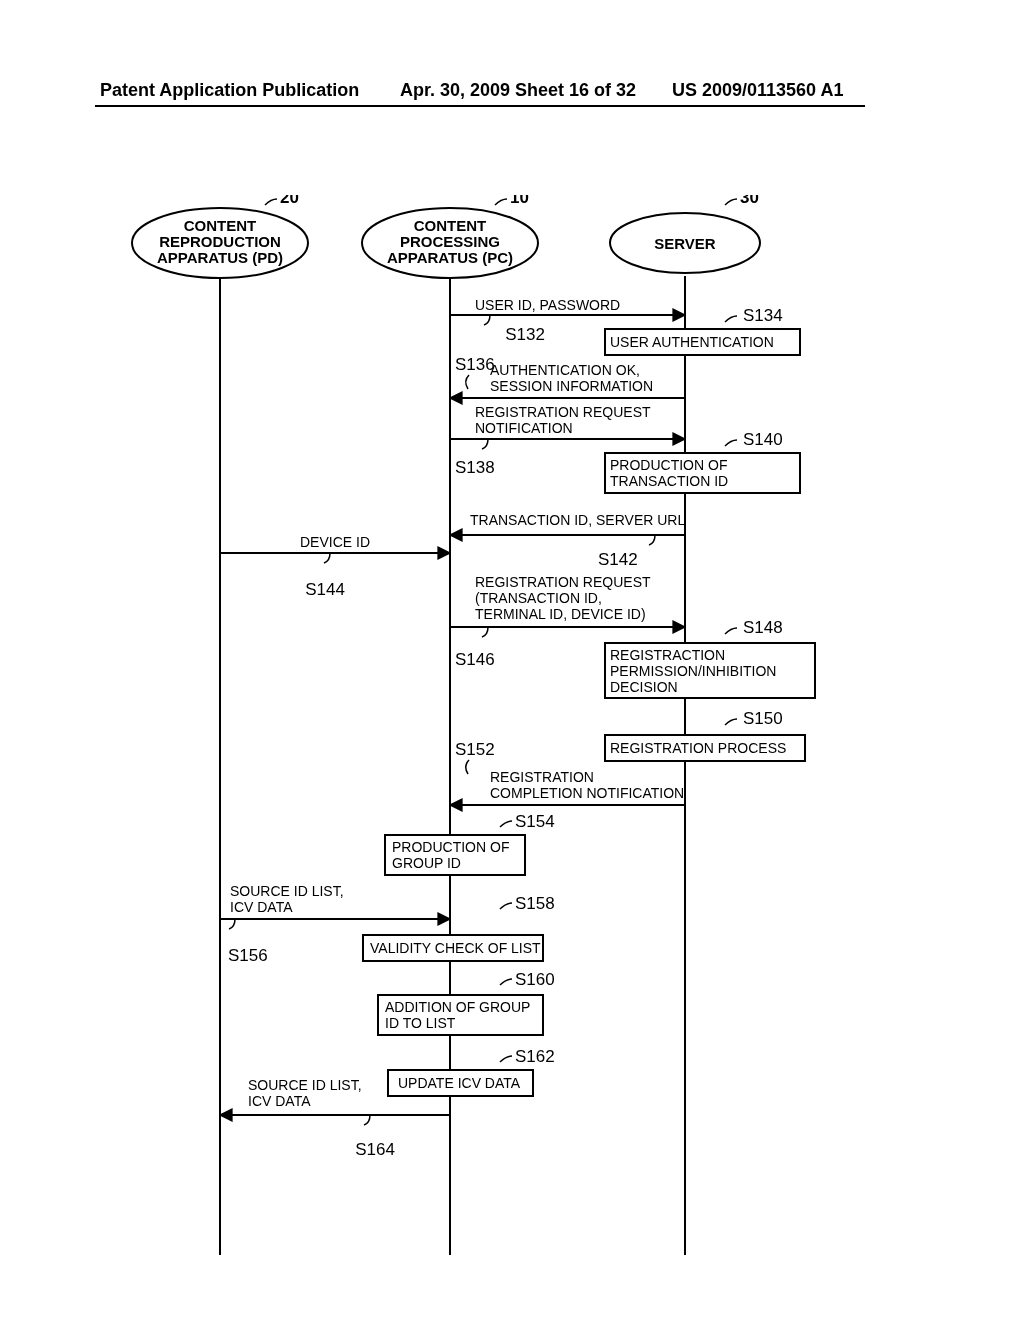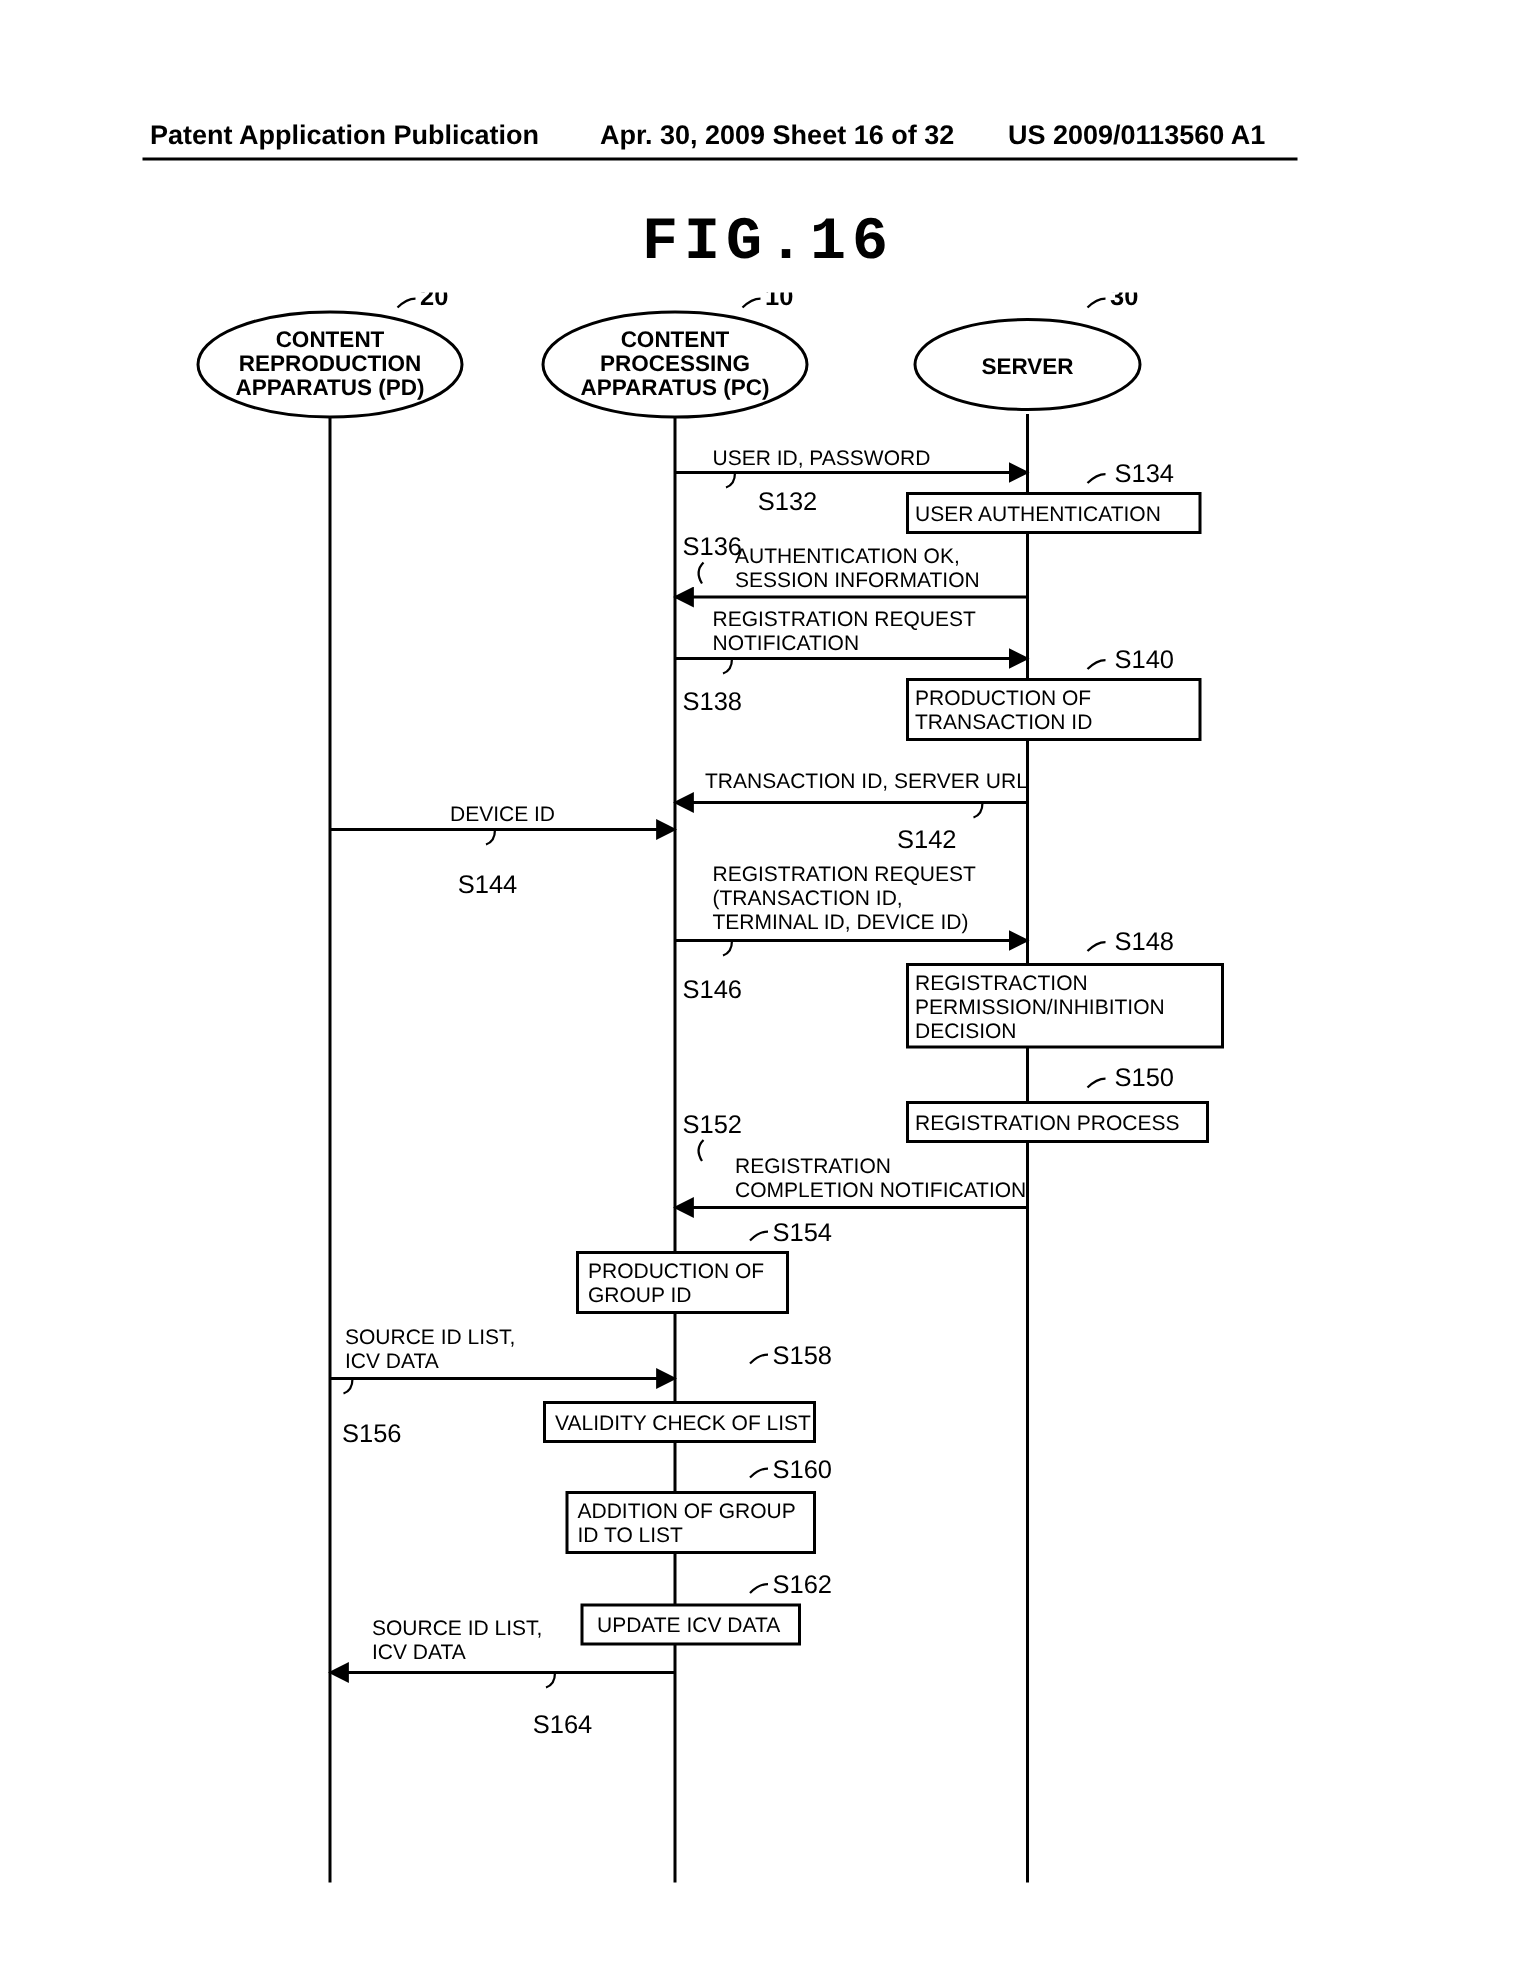--- a/index.html
+++ b/index.html
@@ -72,21 +72,20 @@
 <body>
 <div class="page">
 
 <div class="hdr">
   <span class="left">Patent Application Publication</span>
   <span class="mid">Apr. 30, 2009  Sheet 16 of 32</span>
   <span class="right">US 2009/0113560 A1</span>
 </div>
 <div class="hrule"></div>
 
-<div class="figtitle">FIG.16</div>
 
 <svg class="diagram" viewBox="0 0 690 1072">
   <defs>
     <marker id="arrow" viewBox="0 0 10 10" refX="9" refY="5" markerWidth="7" markerHeight="7" orient="auto-start-reverse">
       <path d="M 0 0 L 10 5 L 0 10 z" fill="#000"></path>
     </marker>
   </defs>
 
   <line x1="90" y1="81" x2="90" y2="1060" stroke="#000" stroke-width="2"></line>
   <line x1="320" y1="81" x2="320" y2="1060" stroke="#000" stroke-width="2"></line>

